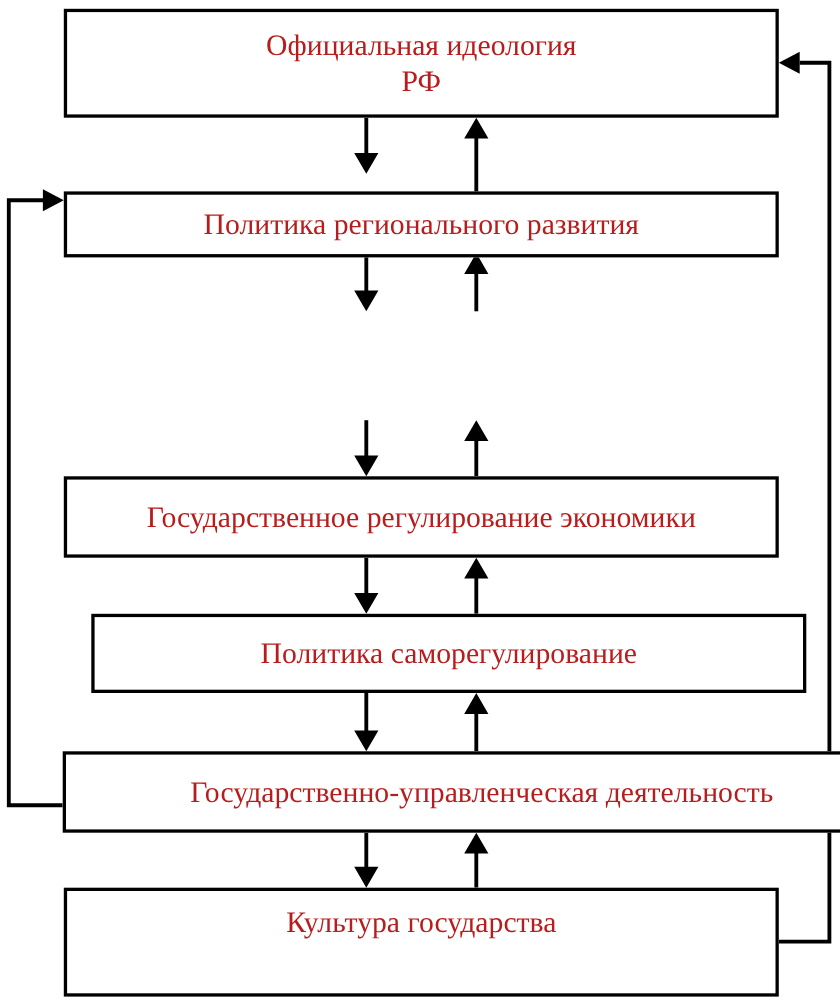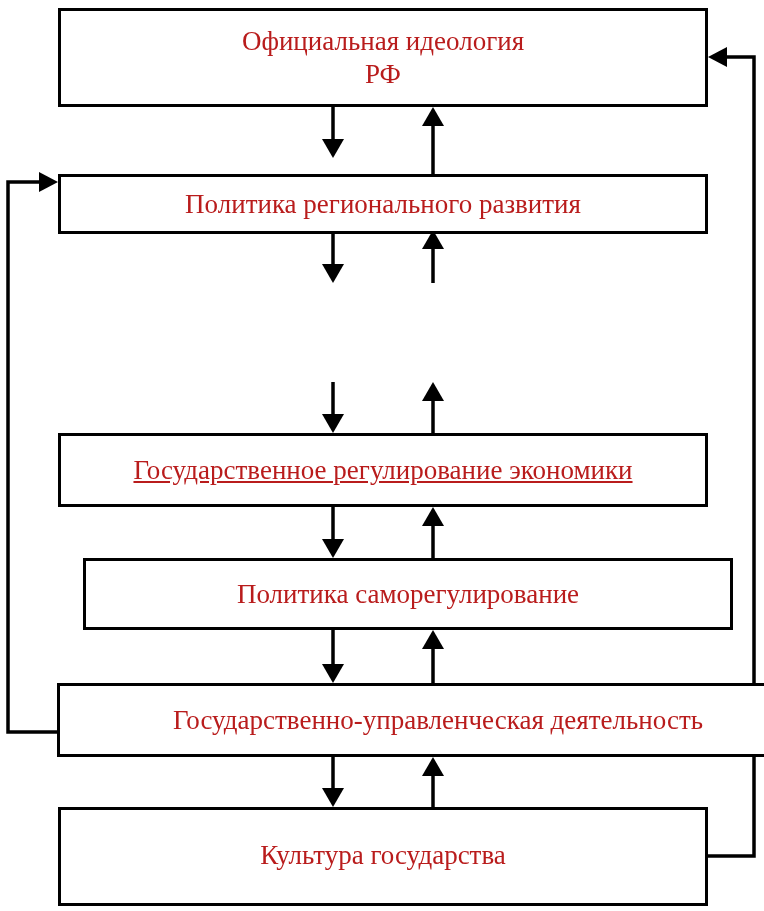--- a/index.html
+++ b/index.html
@@ -27,25 +27,25 @@
     align-items: center;
     justify-content: center;
     text-align: center;
     font-size: 27px;
     line-height: 33px;
     white-space: pre-line;
   }
   .n1 { left: 58px;  top: 8px;   width: 650px; height: 99px; }
   .n2 { left: 58px;  top: 158px; width: 650px; height: 60px; margin-top: 16px; }
   .n3 { left: 58px;  top: 283px; width: 650px; height: 99px; line-height: 40px; }
-  .n4 { left: 58px;  top: 433px; width: 650px; height: 74px; text-decoration: underline; }
+  .n4 { left: 58px;  top: 433px; width: 650px; height: 74px; }
   .n5 { left: 83px;  top: 558px; width: 650px; height: 72px; }
   .n6 { left: 57px;  top: 683px; width: 762px; height: 74px; }
   .n7 { left: 58px;  top: 807px; width: 650px; height: 99px;
-        align-items: flex-start; padding-top: 29px; }
+        align-items: flex-start; padding-top: 12px; }
   svg line, svg polyline { stroke: #000000; stroke-width: 3.5; fill: none; }
   svg polygon { fill: #000000; stroke: none; }
 </style>
 </head>
 <body>
 
 <div class="canvas">
 
   <svg class="connectors" viewBox="0 0 764 911" xmlns="http://www.w3.org/2000/svg">
 

